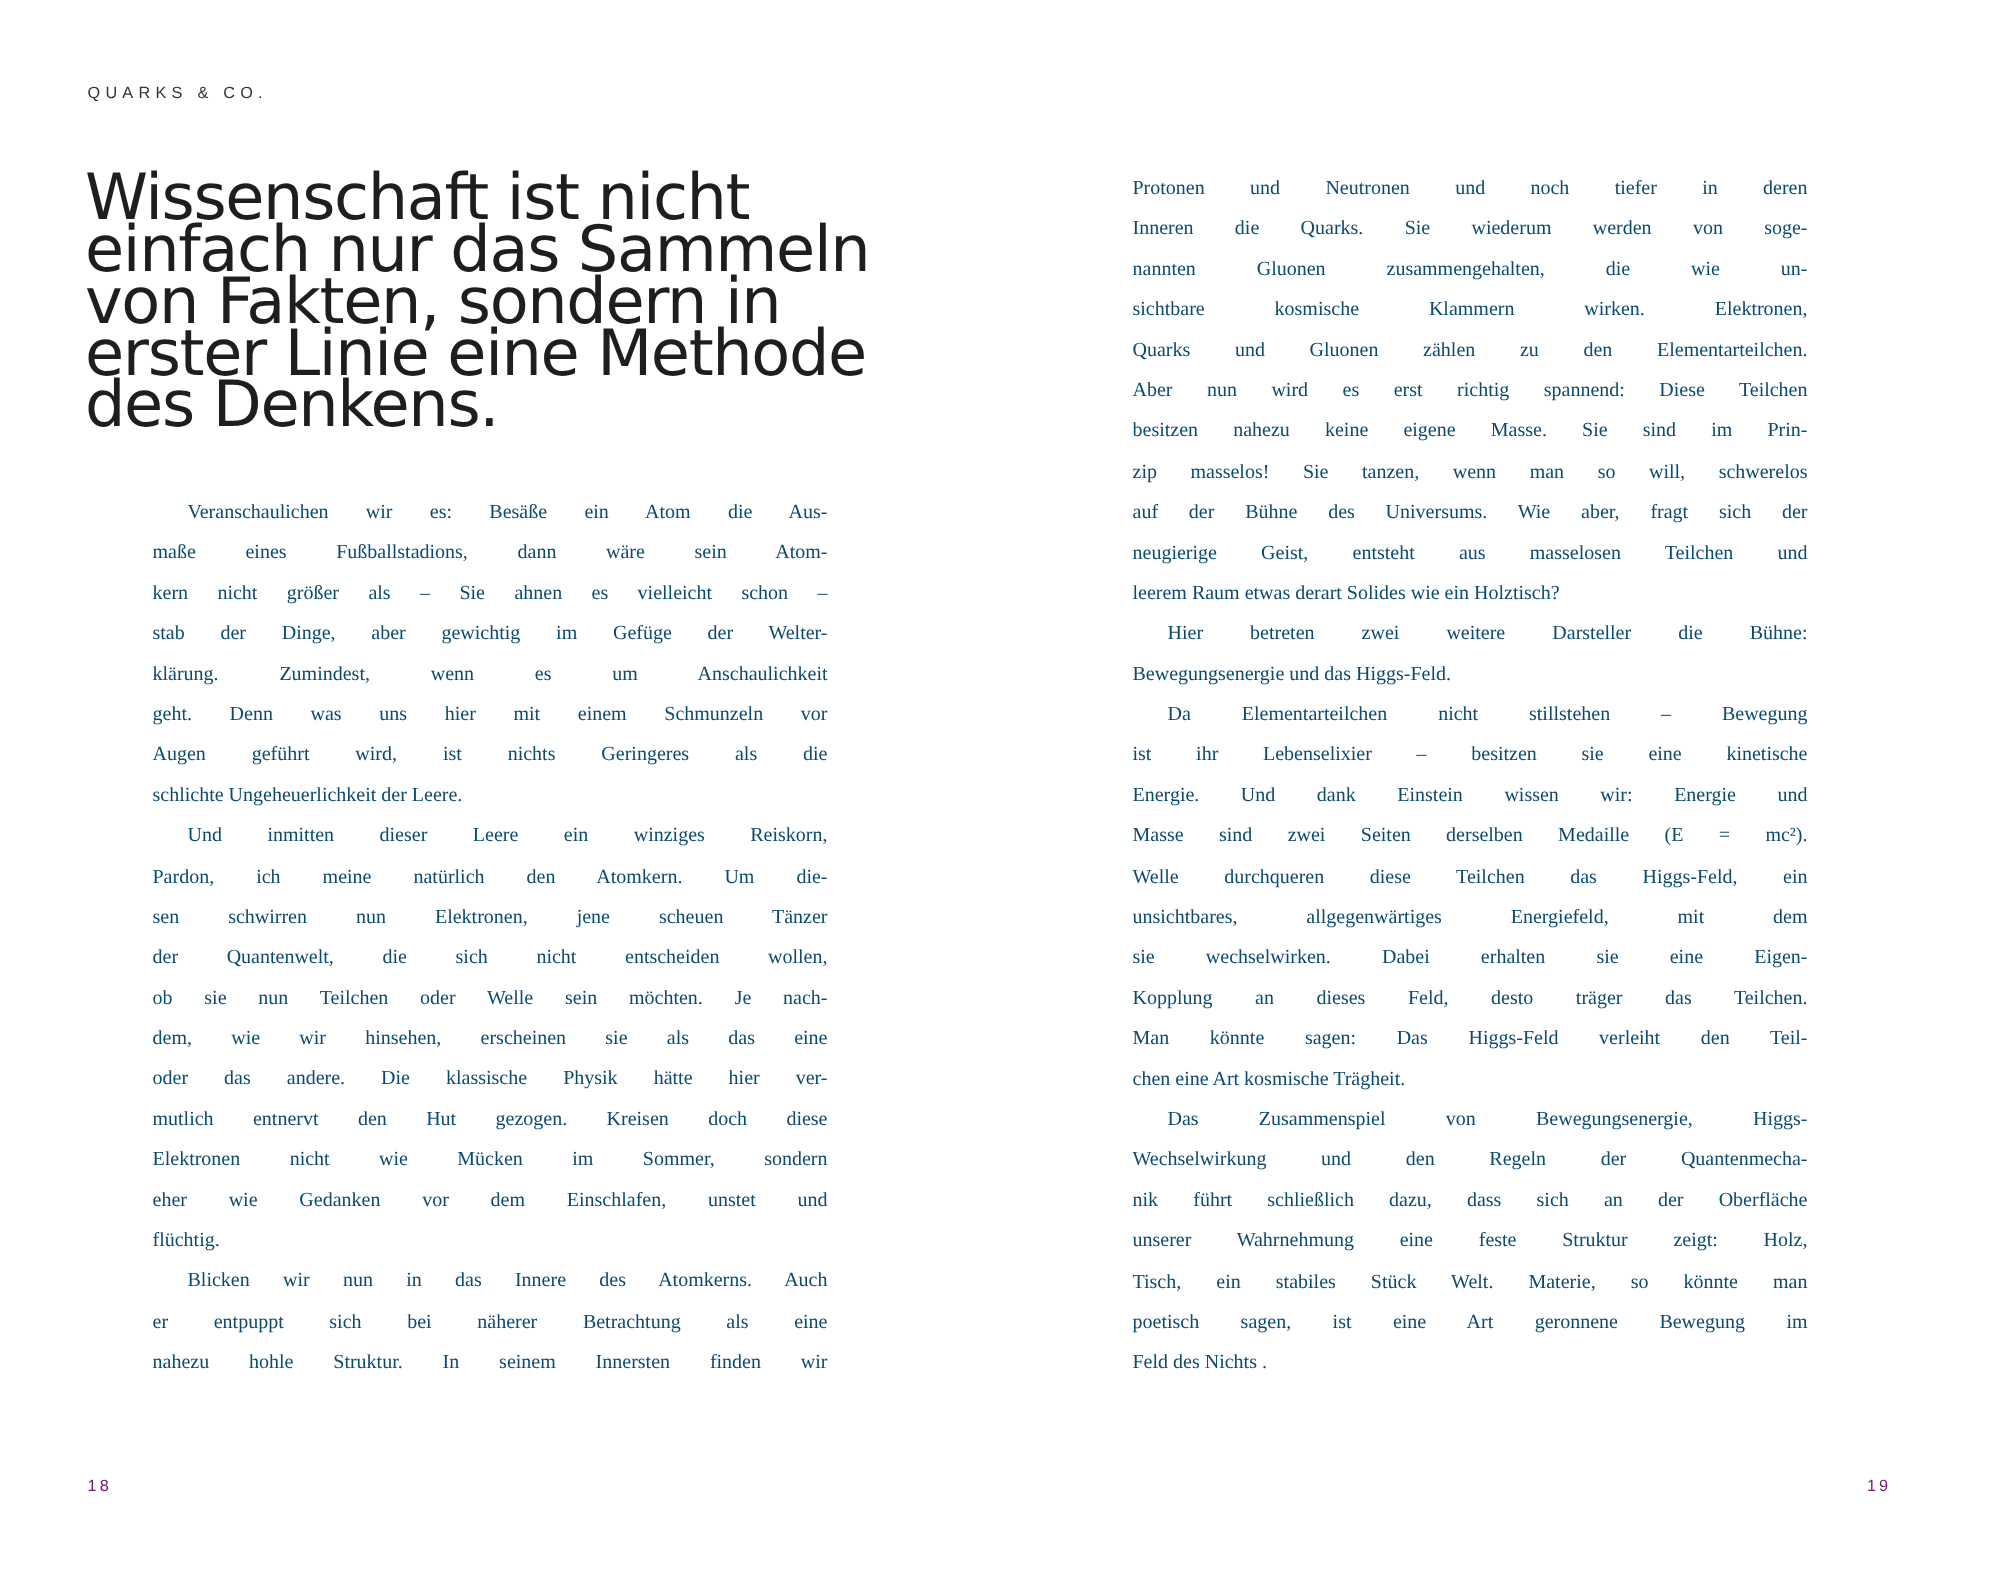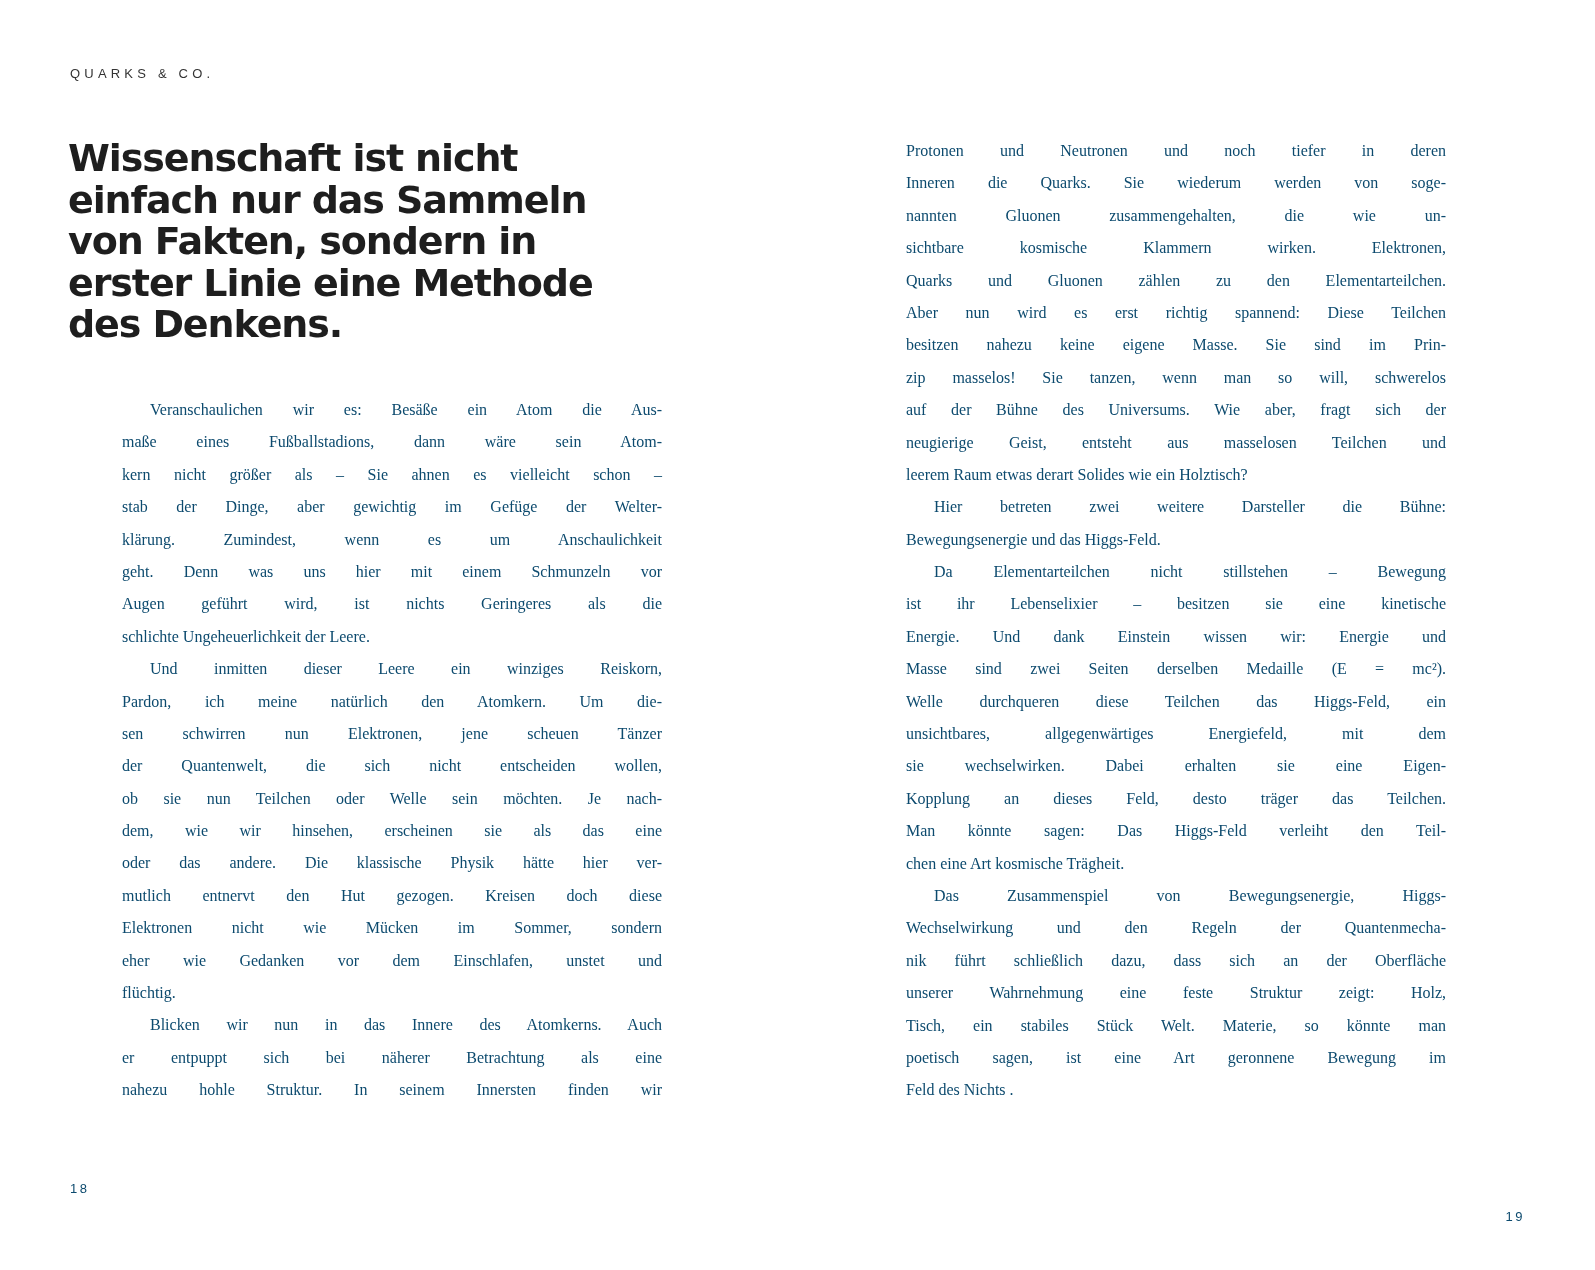--- a/index.html
+++ b/index.html
@@ -37,22 +37,22 @@
     letter-spacing: 4.2px;
     color: #333333;
   }
 
   .headline {
     position: absolute;
     left: 68px;
     top: 138px;
     width: 560px;
     font-family: "DejaVu Sans", sans-serif;
-    font-weight: bold;
-    font-size: 38px;
+    font-weight: normal;
+    font-size: 51px;
     line-height: 41.5px;
     letter-spacing: -1.1px;
     color: #1e1e1e;
     margin: 0;
   }
   .headline .hl-line {
     display: block;
     white-space: nowrap;
   }
 
@@ -80,24 +80,24 @@
   .line.indent {
     padding-left: 28px;
   }
 
   .folio {
     position: absolute;
     top: 1181px;
     font-family: "Liberation Sans", sans-serif;
     font-size: 13px;
     letter-spacing: 2.5px;
-    color: #0c4a6e;
+    color: #701a75;
   }
   .folio-left { left: 70px; }
-  .folio-right { right: 70px; margin-top: 28px; }
+  .folio-right { right: 82px; }
 </style>
 </head>
 <body>
 
 <div class="spread">
 
   <div class="page page-left">
     <div class="running-head">QUARKS &amp; CO.</div>
 
     <h1 class="headline">

